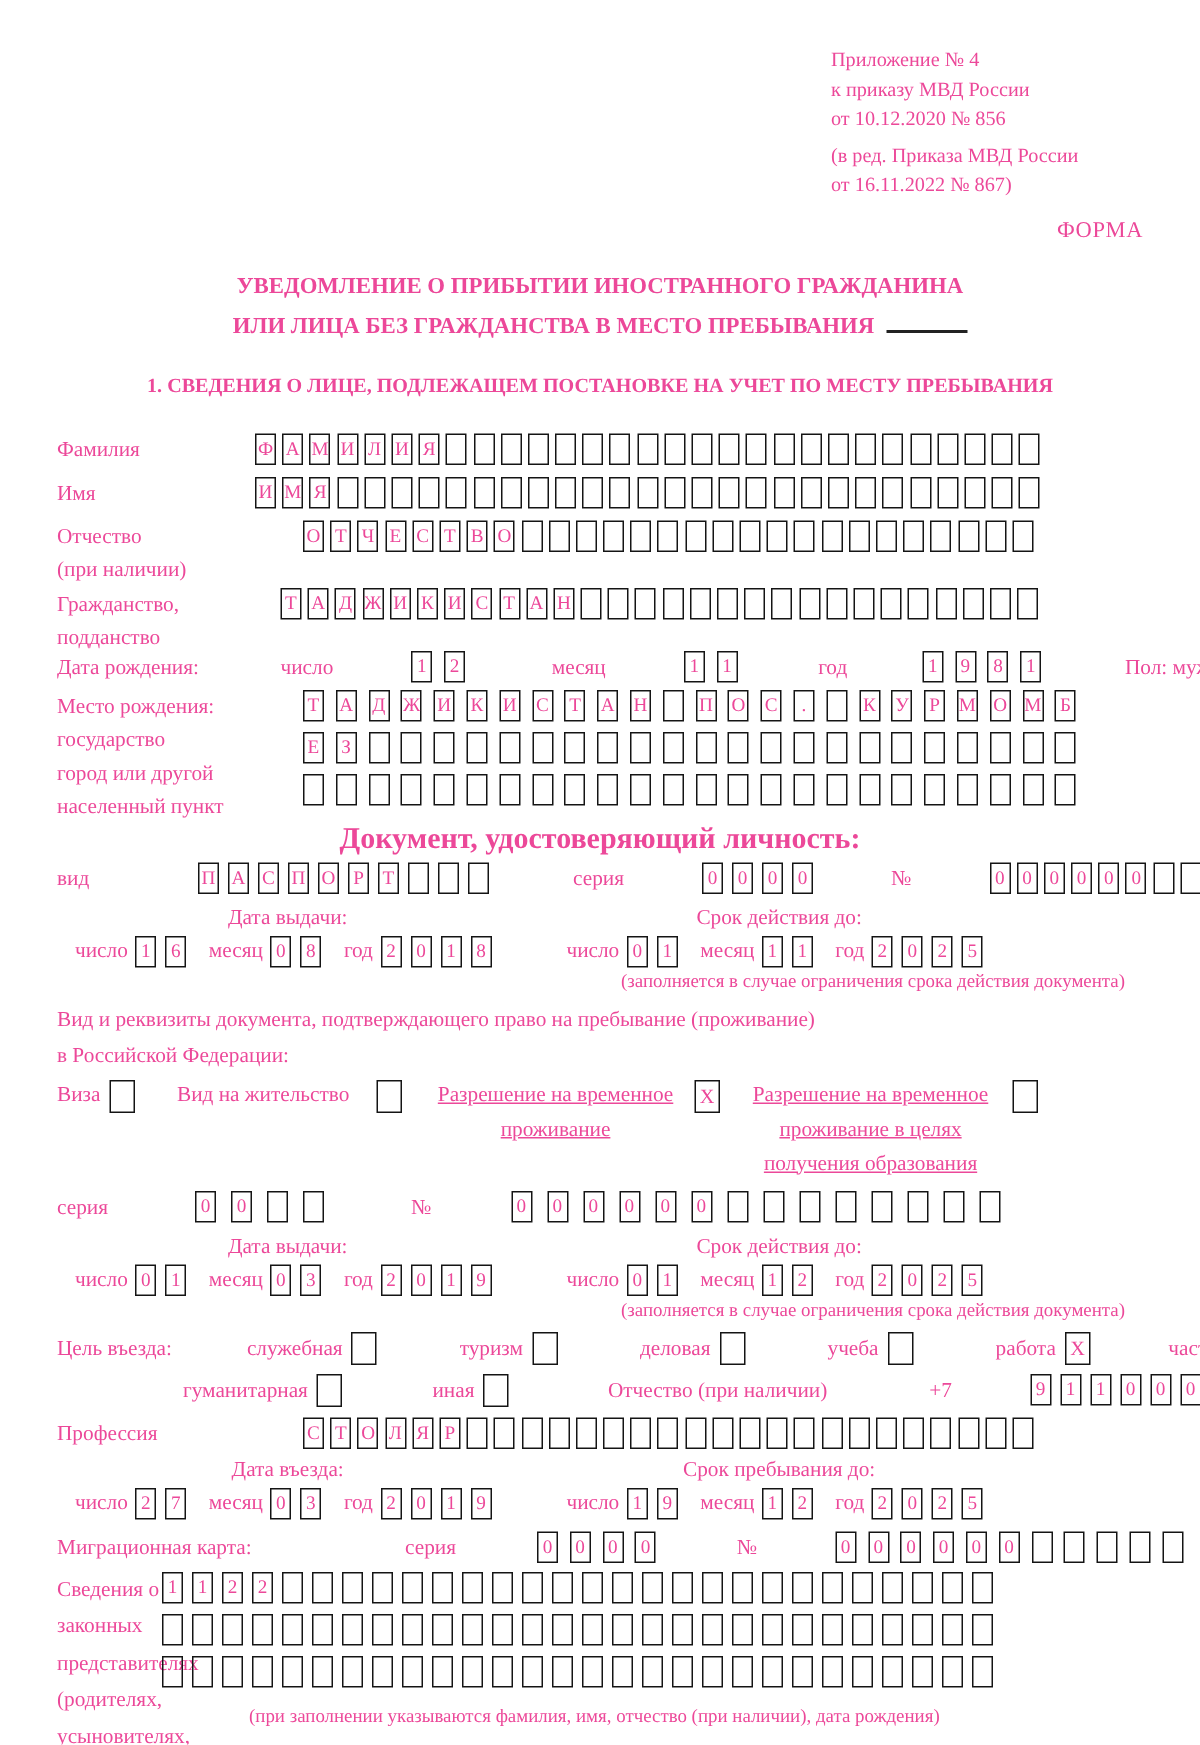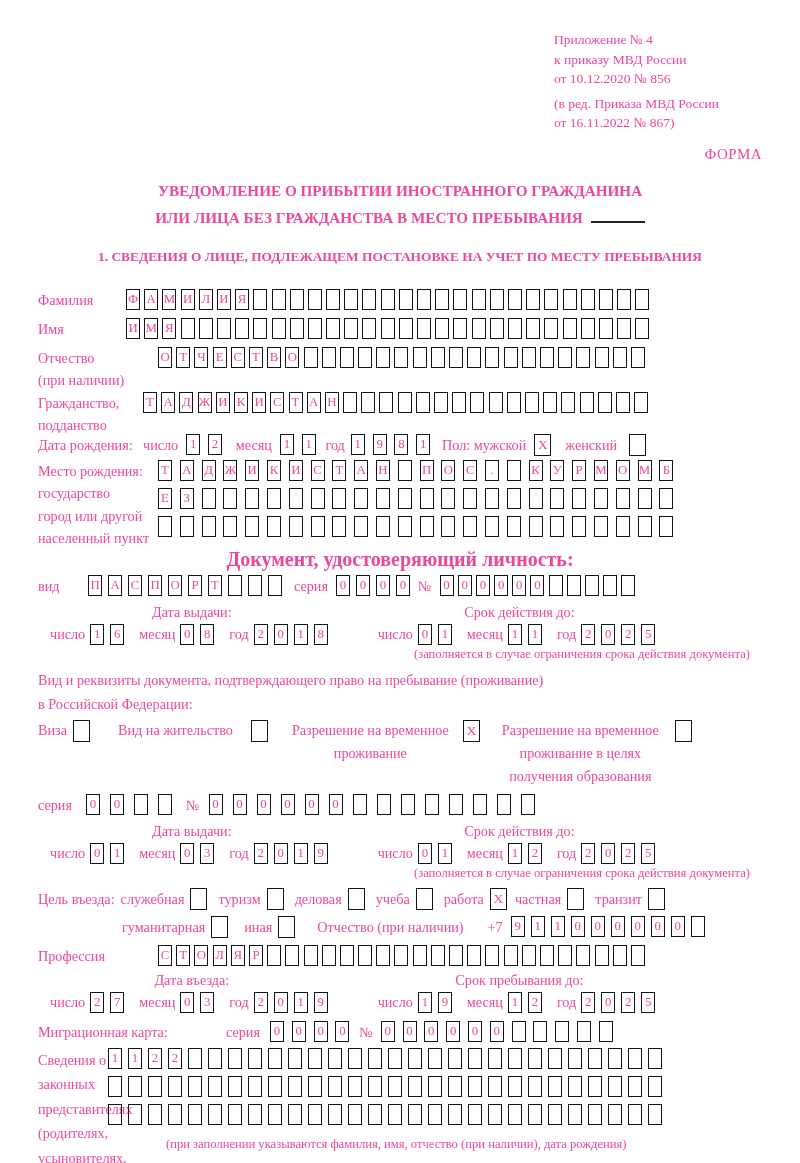--- a/index.html
+++ b/index.html
@@ -11,21 +11,21 @@
   }
   
   .hdr { margin-left:auto; width:208px; font-size:13.5px; line-height:1.45; }
   .hdr .grp2 { margin-top:5px; }
   .forma { text-align:right; font-weight:normal; font-size:15px; margin-top:13px; letter-spacing:.4px; }
   
   .title { text-align:center; font-weight:bold; font-size:15.2px; margin-top:14px; line-height:1.8; }
   .blankline { display:inline-block; width:54px; border-bottom:2px solid #222; margin-left:8px; }
   .sech { text-align:center; font-weight:bold; font-size:13.4px; margin-top:17px; white-space:nowrap; }
   
-  .row { display:flex; align-items:flex-start; margin-top:7px; font-size:14.2px; line-height:22px; }
+  .row { display:flex; align-items:flex-start; margin-top:7px; font-size:14.2px; line-height:22px;gap:44px; }
   .lbl { flex:none; }
   .lblcol { flex:none; line-height:22.5px; }
   .cells { display:flex; flex:none; }
   .cell {
     flex:none; width:14px; height:21px; border:1.7px solid #141414; margin-right:4.2px;
     display:flex; align-items:center; justify-content:center; font-size:12.8px; line-height:1;
   }
   .g6 .cell { margin-right:6px; }
   .g8 .cell { margin-right:7.8px; }
   .g10 .cell { margin-right:10px; }
@@ -44,21 +44,21 @@
   .dhead { font-size:14.2px; margin-bottom:3px; }
   .dline { display:flex; align-items:center; }
   .dline .t { margin-right:5px; }
   .dline .grp { margin-right:9px; }
   .dline .cells .cell { margin-right:6px; }
   .note { text-align:right; font-size:12.6px; margin-top:2px; padding-right:12px; }
   
   .intro { font-size:14.2px; margin-top:6px; line-height:24px; }
   
   .resrow { display:flex; align-items:flex-start; margin-top:3px; font-size:14.2px; line-height:23px; }
-  .rescol { text-align:center; }
+  .rescol { text-align:center;text-decoration:underline; }
   .resrow .cb { margin-top:1px; }
   
   .opt { display:flex; align-items:center; margin-right:11px; }
   .opt .t { margin-right:6px; }
   
   .reps { display:flex; margin-top:5px; font-size:14.2px; }
   .repnote { font-size:12.6px; margin-top:12px; padding-left:58px; white-space:nowrap; }
 </style>
 </head>
 <body>

